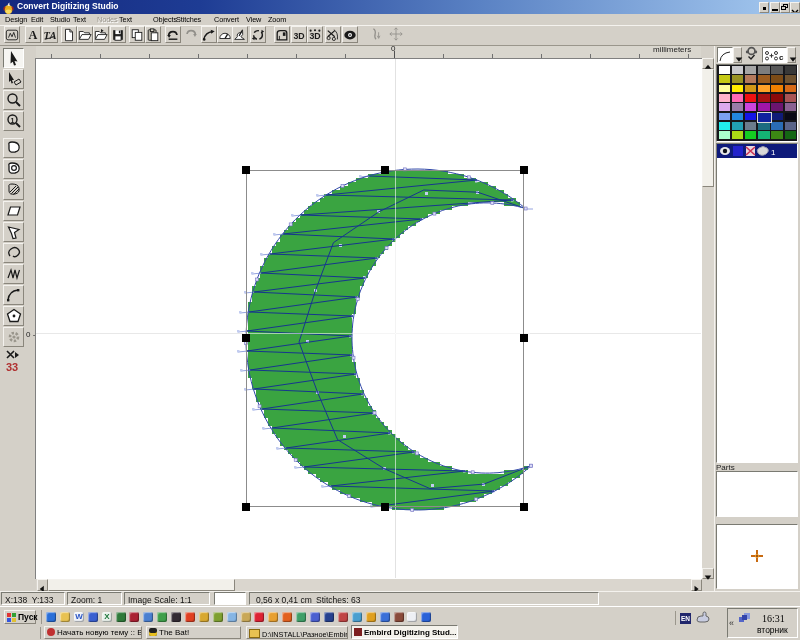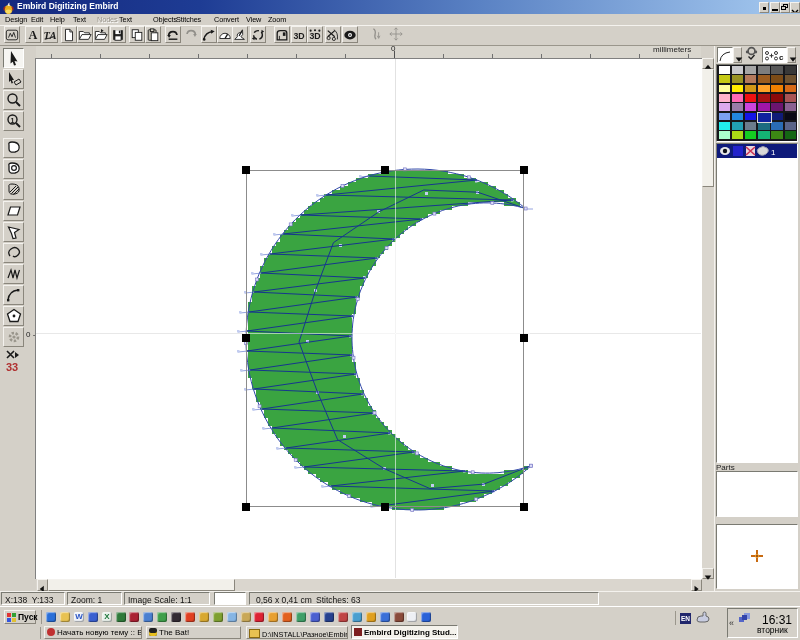--- a/index.html
+++ b/index.html
@@ -7,40 +7,40 @@
 <body>
 <div class="abs" style="left:0;top:0;width:800px;height:14px;background:linear-gradient(to right,#14287e 0%,#1e3c94 25%,#5a82c4 60%,#a6caf0 100%)"></div>
 <div class="abs" style="left:2px;top:1px;width:12px;height:12px">
 <svg width="13" height="13">
       <ellipse cx="6.5" cy="7.5" rx="4" ry="4.5" fill="#e8b020"></ellipse>
       <path d="M2.5 4.5 Q0.5 6 2 9 Q3 7 3.5 5 Z" fill="#a82818"></path>
       <path d="M10.5 4.5 Q12.5 6 11 9 Q10 7 9.5 5 Z" fill="#a82818"></path>
       <path d="M5.5 3.5 Q6 1 7.5 0.5 Q7 2.5 8 3.5 Q7 4.5 5.5 3.5 Z" fill="#e8e4da"></path>
       <ellipse cx="6.5" cy="9.5" rx="3" ry="2" fill="#f8da60"></ellipse>
     </svg></div>
-<div class="abs" style="left:17px;top:1px;font-weight:bold;font-size:8.5px;font-family:'Liberation Sans',sans-serif;color:#fff">Embird Digitizing Embird</div>
+<div class="abs" style="left:17px;top:1px;font-weight:bold;font-size:8.5px;font-family:'Liberation Sans',sans-serif;color:#fff">Convert Digitizing Studio</div>
 <div style="position:absolute;left:759px;top:2px;width:10px;height:11px;background:#d4d0c8;border-top:1px solid #f4f2ee;border-left:1px solid #f4f2ee;border-right:1px solid #8a867c;border-bottom:1px solid #8a867c;box-sizing:border-box;text-align:center;overflow:hidden;">
     <div style="width:3px;height:3px;background:#000;margin:4px auto 0"></div>
   </div>
 <div style="position:absolute;left:770px;top:2px;width:10px;height:11px;background:#d4d0c8;border-top:1px solid #f4f2ee;border-left:1px solid #f4f2ee;border-right:1px solid #8a867c;border-bottom:1px solid #8a867c;box-sizing:border-box;text-align:center;overflow:hidden;">
     <div style="width:6px;height:2px;background:#000;margin:6px auto 0"></div>
   </div>
 <div style="position:absolute;left:780px;top:2px;width:10px;height:11px;background:#d4d0c8;border-top:1px solid #f4f2ee;border-left:1px solid #f4f2ee;border-right:1px solid #8a867c;border-bottom:1px solid #8a867c;box-sizing:border-box;text-align:center;overflow:hidden;">
     <div style="position:relative;width:8px;height:7px;margin:1px auto 0">
       <div style="position:absolute;left:2px;top:0;width:5px;height:4px;border:1px solid #000;box-sizing:border-box"></div>
       <div style="position:absolute;left:0;top:2px;width:5px;height:4px;border:1px solid #000;background:#d4d0c8;box-sizing:border-box"></div>
     </div>
   </div>
 <div style="position:absolute;left:790px;top:2px;width:10px;height:11px;background:#d4d0c8;border-top:1px solid #f4f2ee;border-left:1px solid #f4f2ee;border-right:1px solid #8a867c;border-bottom:1px solid #8a867c;box-sizing:border-box;text-align:center;overflow:hidden;"><svg width="8" height="8" style="margin-top:1px">
       <path d="M1 1 L7 7 M7 1 L1 7" stroke="#000" stroke-width="1.4"></path>
     </svg></div>
 <div class="abs" style="left:0;top:15px;width:800px;height:19px;font-size:7.3px;letter-spacing:-0.1px;font-family:'Liberation Sans',sans-serif;color:#000">
 <span class="abs" style="left:5px">Design</span>
     <span class="abs" style="left:31px">Edit</span>
-<span class="abs" style="left:50px">Help</span>
+<span class="abs" style="left:50px">Studio</span>
     <span class="abs" style="left:73px">Text</span>
 <span class="abs" style="left:97px;color:#9a968c;text-shadow:1px 1px 0 #fff">Nodes</span>
 <span class="abs" style="left:119px">Text</span>
     <span class="abs" style="left:153px">Objects</span>
 <span class="abs" style="left:176px">Stitches</span>
     <span class="abs" style="left:214px">Convert</span>
 <span class="abs" style="left:246px">View</span>
     <span class="abs" style="left:268px">Zoom</span>
 </div>
 <div class="abs" style="left:0;top:25px;width:800px;height:1px;background:#f4f2ee"></div>
@@ -619,13 +619,13 @@
 <svg class="abs" style="left:695px;top:611px" width="16" height="14">
     <path d="M2 9 Q2 5 6 5 L8 5 L8 2.5 Q8 1 9.5 1 Q11 1 11 2.5 L11 5 Q14 5.5 14 8 Q14 11 10 11 L5 11 Q2 11 2 9 Z" fill="#c8cce0" stroke="#666"></path>
   </svg>
 <div style="position:absolute;left:727px;top:608px;width:71px;height:30px;background:#d4d0c8;border-top:1px solid #7a7a72;border-left:1px solid #7a7a72;border-right:1px solid #fff;border-bottom:1px solid #fff;box-sizing:border-box;"></div>
 <div class="abs" style="left:729px;top:618px;font-size:9px;font-family:'Liberation Sans',sans-serif;color:#333">«</div>
 <svg class="abs" style="left:738px;top:612px" width="13" height="13">
     <rect x="1" y="5" width="5" height="5" fill="#5566c8"></rect>
     <rect x="6" y="1" width="6" height="6" fill="#8899dd"></rect>
     <rect x="4" y="3" width="5" height="5" fill="#3344aa"></rect>
   </svg>
-<div class="abs" style="left:762px;top:613px;font-size:12px;font-family:Liberation Sans, sans-serif;color:#000">16:31</div>
+<div class="abs" style="left:762px;top:613px;font-size:10px;font-family:Liberation Serif, serif;color:#000">16:31</div>
 <div class="abs" style="left:757px;top:625px;font-size:8.5px;font-family:'Liberation Sans',sans-serif;color:#000">вторник</div>
 </body></html>

